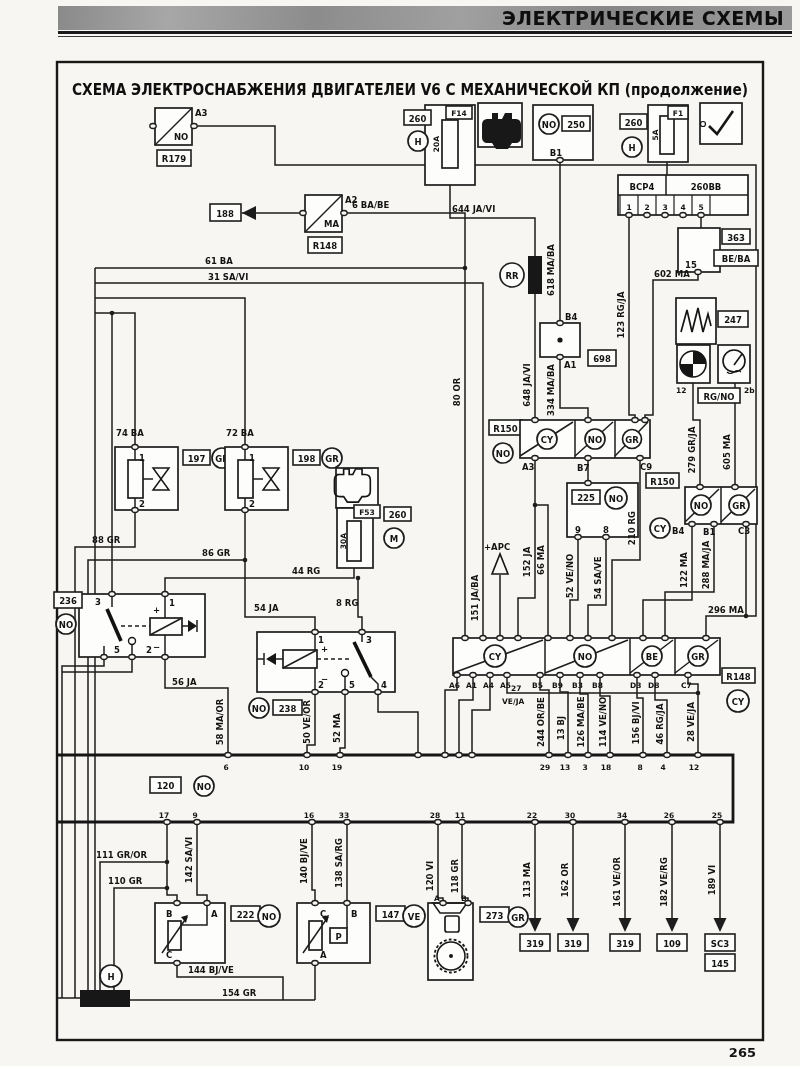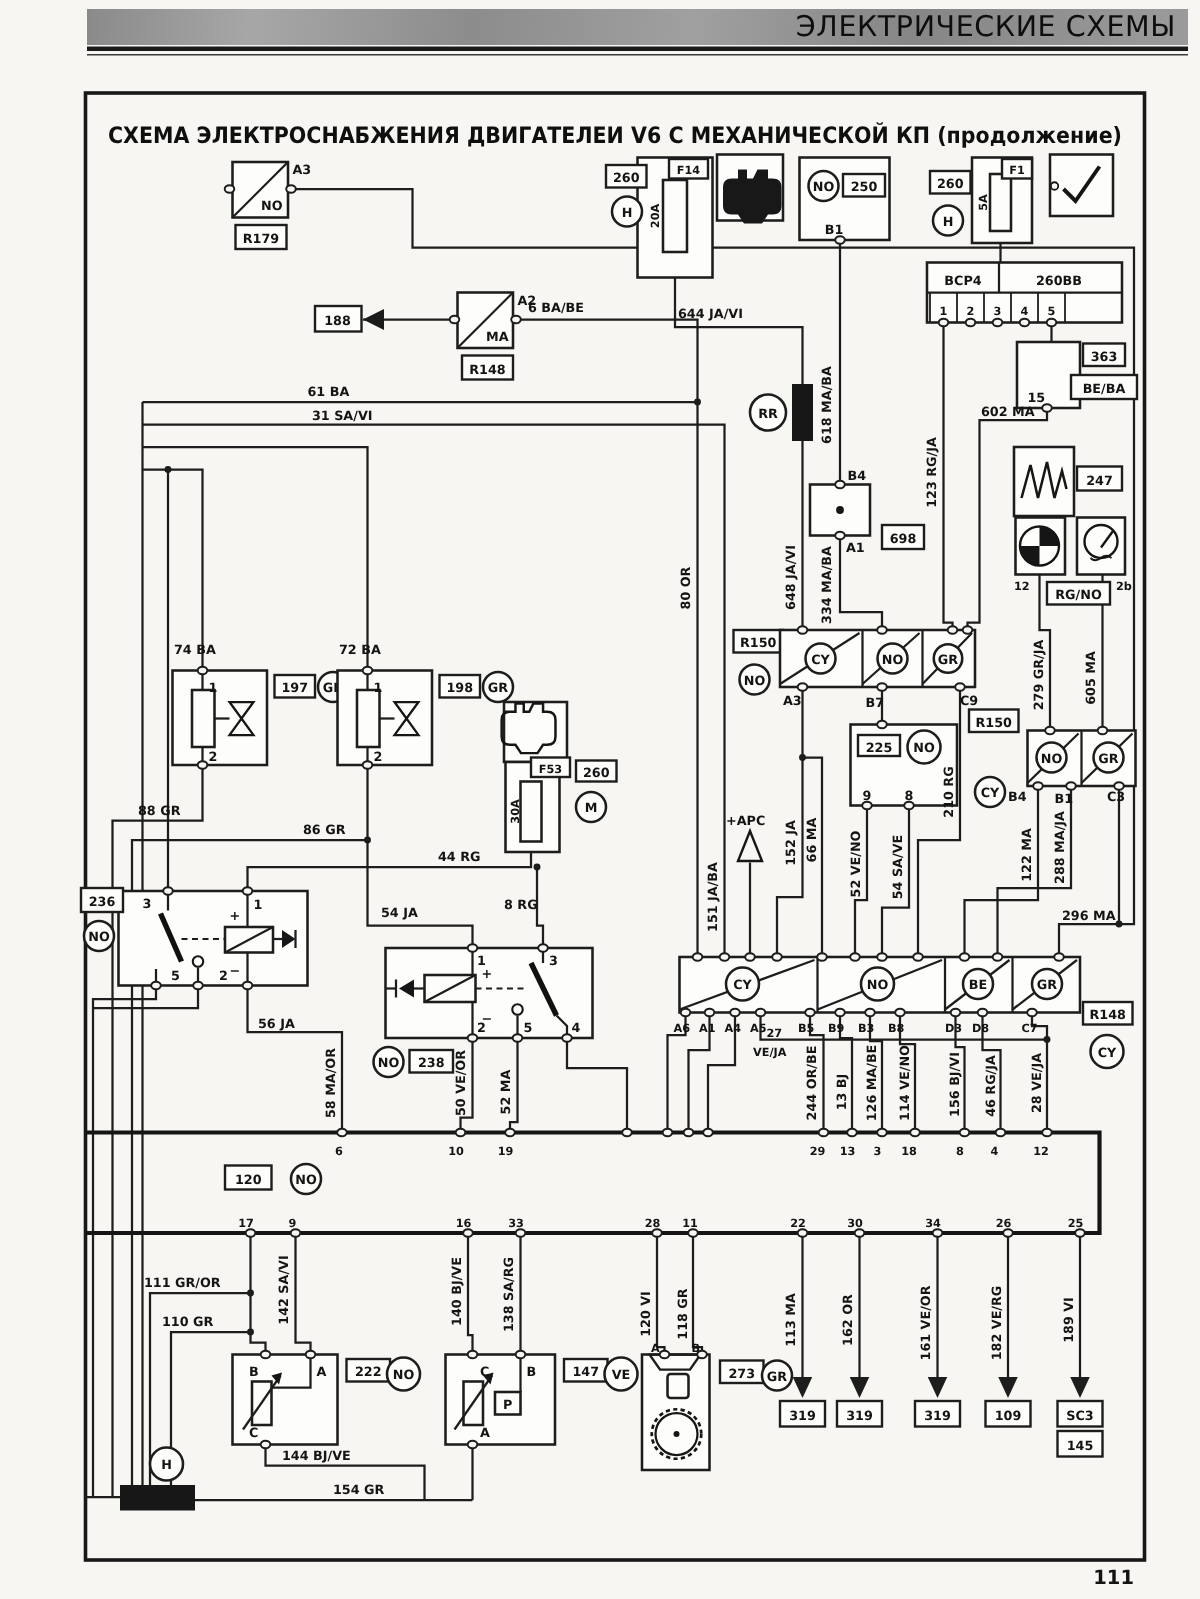--- a/index.html
+++ b/index.html
@@ -1,20 +1,20 @@
 <!DOCTYPE html>
 <html><head>
 <meta charset="utf-8">
 <style>
   html,body{margin:0;padding:0;background:#dcdcda;}
   .page{position:relative;width:800px;height:1066px;background:#f7f6f2;font-family:"DejaVu Sans",sans-serif;overflow:hidden;}
   .band{position:absolute;left:58px;top:6px;width:734px;height:24px;
         background:linear-gradient(95deg,#8a8a8a,#a7a7a7 15%,#8c8c8c 35%,#a0a0a0 55%,#868686 75%,#9b9b9b 100%);
         display:flex;align-items:center;justify-content:flex-end;padding-right:8px;box-sizing:border-box;}
-  .band span{font-weight:normal;font-size:19px;letter-spacing:.4px;color:#0e0e0e;margin-left:44px;}
+  .band span{font-weight:bold;font-size:19px;letter-spacing:.4px;color:#0e0e0e;margin-left:44px;}
   .rule1{position:absolute;left:58px;top:31px;width:734px;height:3px;background:#1a1a1a;}
   .rule2{position:absolute;left:58px;top:36px;width:734px;height:1px;background:#3a3a3a;}
   .pageno{position:absolute;right:44px;bottom:6px;font-weight:bold;font-size:13px;color:#141414;}
   svg{position:absolute;left:0;top:0;}
   .w{fill:none;stroke:#1d1d1d;stroke-width:1.5;}
   .wb{fill:none;stroke:#151515;stroke-width:2.8;}
   .thin{stroke-width:1.2;}
   .bx{fill:#fdfdfb;stroke:#1d1d1d;stroke-width:1.7;}
   .lb{fill:#fdfdfb;stroke:#1d1d1d;stroke-width:1.6;}
   .t{font:bold 8.5px "DejaVu Sans",sans-serif;fill:#141414;}
@@ -27,21 +27,21 @@
 </style>
 </head>
 <body>
 
 <div class="page">
   <div class="band">
     <span>ЭЛЕКТРИЧЕСКИЕ СХЕМЫ</span>
   </div>
   <div class="rule1"></div>
   <div class="rule2"></div>
-  <div class="pageno">111</div>
+  <div class="pageno">265</div>
 
   <svg width="800" height="1066" viewBox="0 0 800 1066">
     <defs>
       <g id="bmp">
           <ellipse rx="3.2" ry="2.5" fill="#f7f6f2" stroke="#1d1d1d" stroke-width="1.3"></ellipse>
         </g>
       <g id="dot">
           <circle r="2.3" fill="#1d1d1d"></circle>
         </g>
       <g id="ad">

